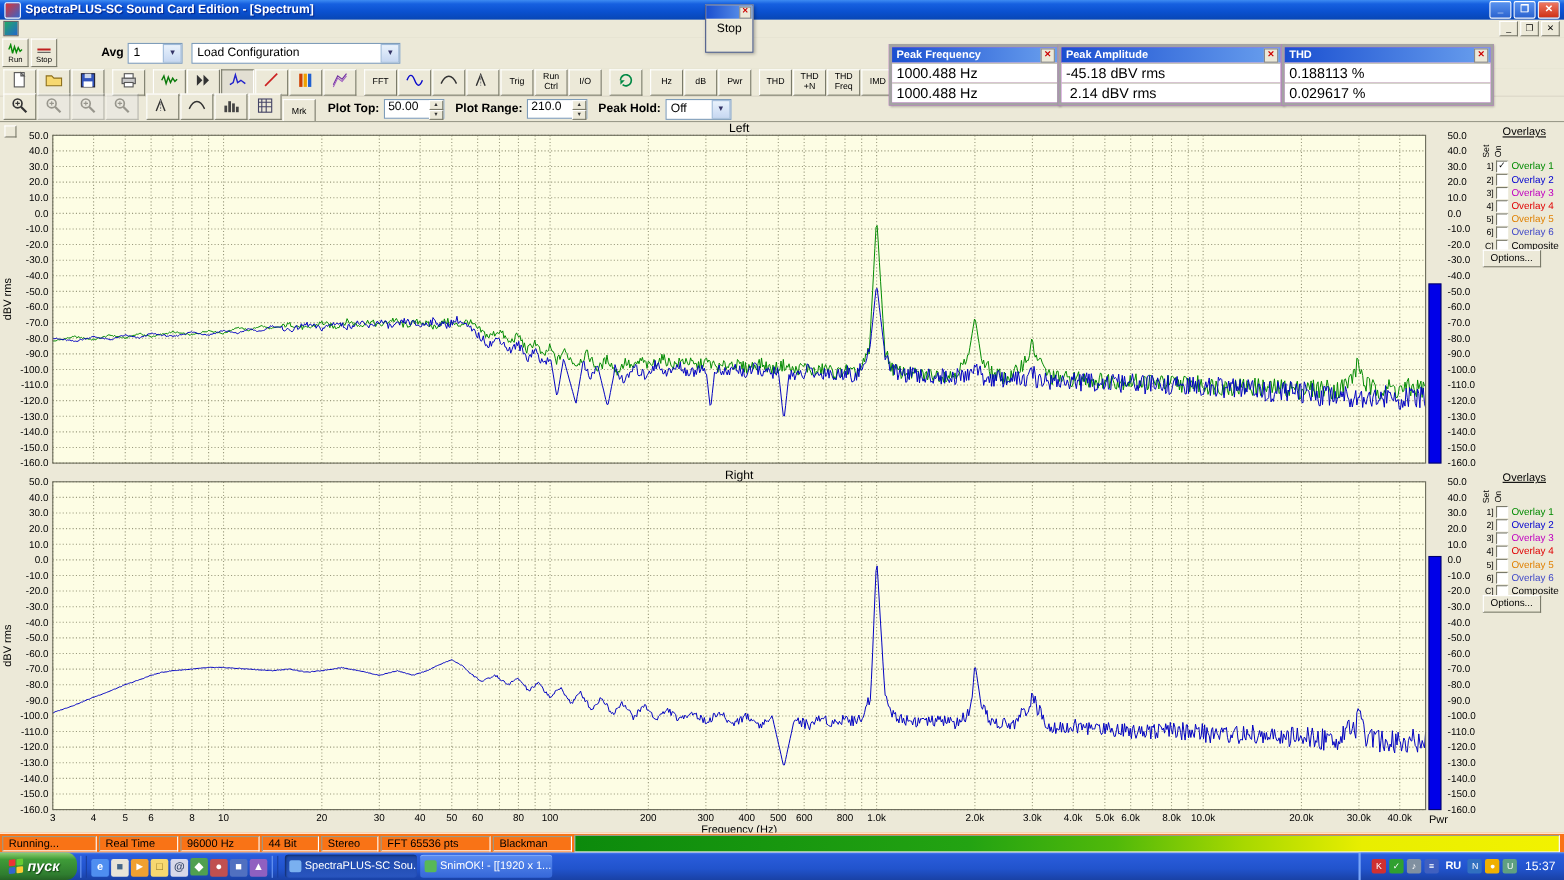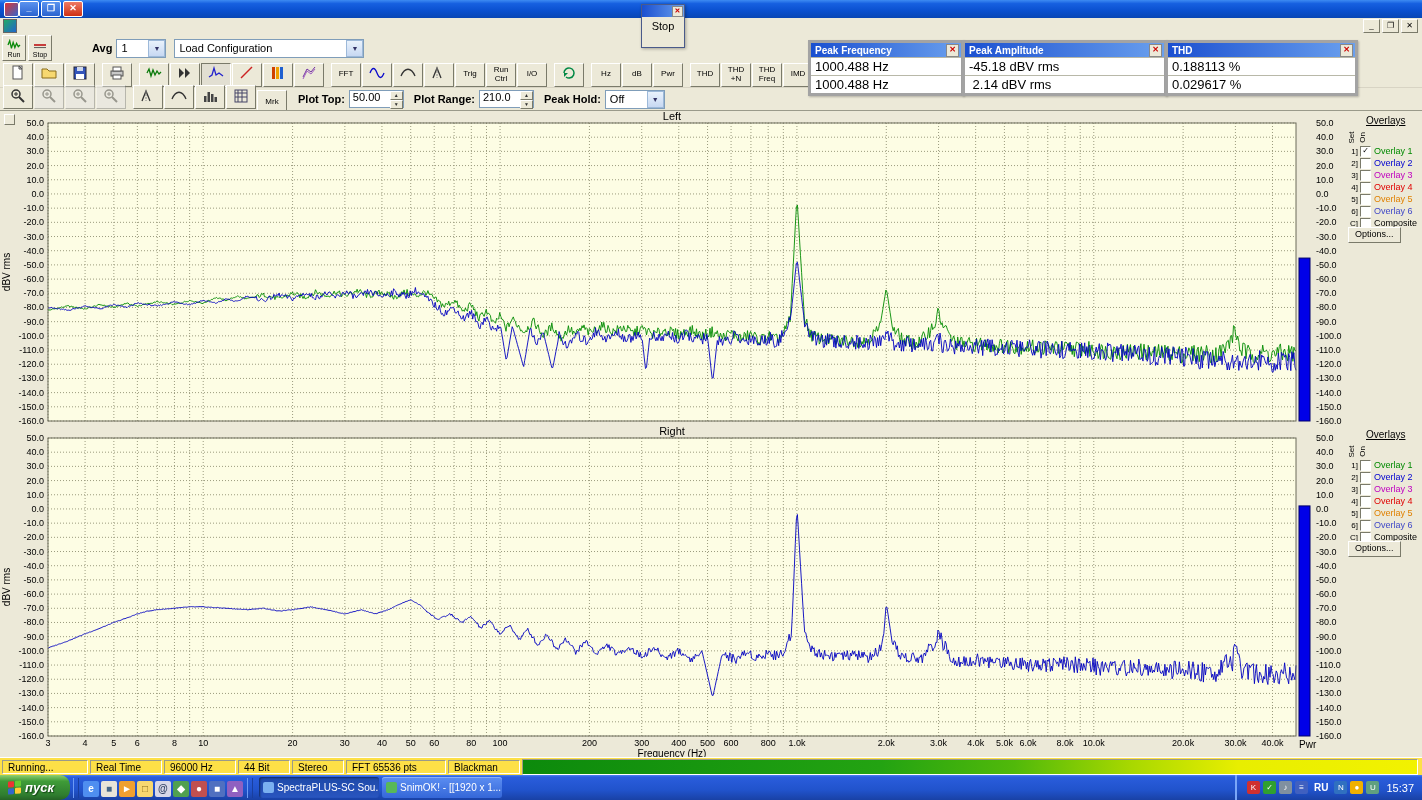--- a/index.html
+++ b/index.html
@@ -92,21 +92,21 @@
   .ovl-rot{position:absolute;transform:rotate(-90deg);transform-origin:center;font-size:8px;width:20px;text-align:center;}
   .ovl-row{position:absolute;left:0;height:12px;display:flex;align-items:center;}
   .ovl-num{width:12px;font-size:8px;text-align:right;}
   .ovl-check{width:9px;height:9px;background:#fff;border:1px solid;border-color:#7a7a6a #fff #fff #7a7a6a;
     margin-left:2px;font-size:8px;line-height:8px;text-align:center;color:#000;}
   .ovl-label{margin-left:3px;white-space:nowrap;}
   .ovl-options{position:absolute;left:2px;bottom:2px;font-size:9px;padding:0 6px;height:14px;
     background:#ECE9D8;border:1px solid;border-color:#fff #7a7a6a #7a7a6a #fff;line-height:13px;}
 
   
-  .statusbar{position:absolute;left:0;top:757px;width:1422px;height:18px;background:#fde047;
+  .statusbar{position:absolute;left:0;top:757px;width:1422px;height:18px;background:#f97316;
     display:flex;align-items:center;font-size:10px;border-top:1px solid #fff;box-sizing:border-box;padding:1px 2px;}
   .sb-seg{height:14px;line-height:14px;padding:0 5px;border:1px solid;border-color:#9a9a8a #fff #fff #9a9a8a;
     margin-right:2px;white-space:nowrap;overflow:hidden;box-sizing:border-box;}
   .sb-progress{height:14px;border:1px solid;border-color:#9a9a8a #fff #fff #9a9a8a;flex:1;
     background:#ECE9D8;position:relative;margin-right:2px;}
   .sb-fill{position:absolute;left:0;top:0;bottom:0;
     background:linear-gradient(90deg,#0c8a0c 0%,#23a312 40%,#51b90a 55%,#a8d800 68%,#e8ee00 80%,#f2f200 100%);}
 
   
   .taskbar{position:absolute;left:0;top:775px;width:1422px;height:25px;
@@ -134,20 +134,21 @@
   .tray-lang{color:#fff;font-size:10px;font-weight:bold;padding:0 3px;}
   .tray-clock{color:#fff;font-size:11px;margin-left:4px;}
 </style>
 </head>
 <body>
 
 <div class="screen">
 
   <div class="titlebar">
     <span class="app-icon"></span>
+    <span class="title-text">SpectraPLUS-SC Sound Card Edition - [Spectrum]</span>
     <span class="cap-btns">
       <span class="cap-btn">_</span>
       <span class="cap-btn">❐</span>
       <span class="cap-btn close">✕</span>
     </span>
   </div>
 
   <div class="menubar">
     <span class="mdi-icon"></span>
     <span class="mdi-btns">

